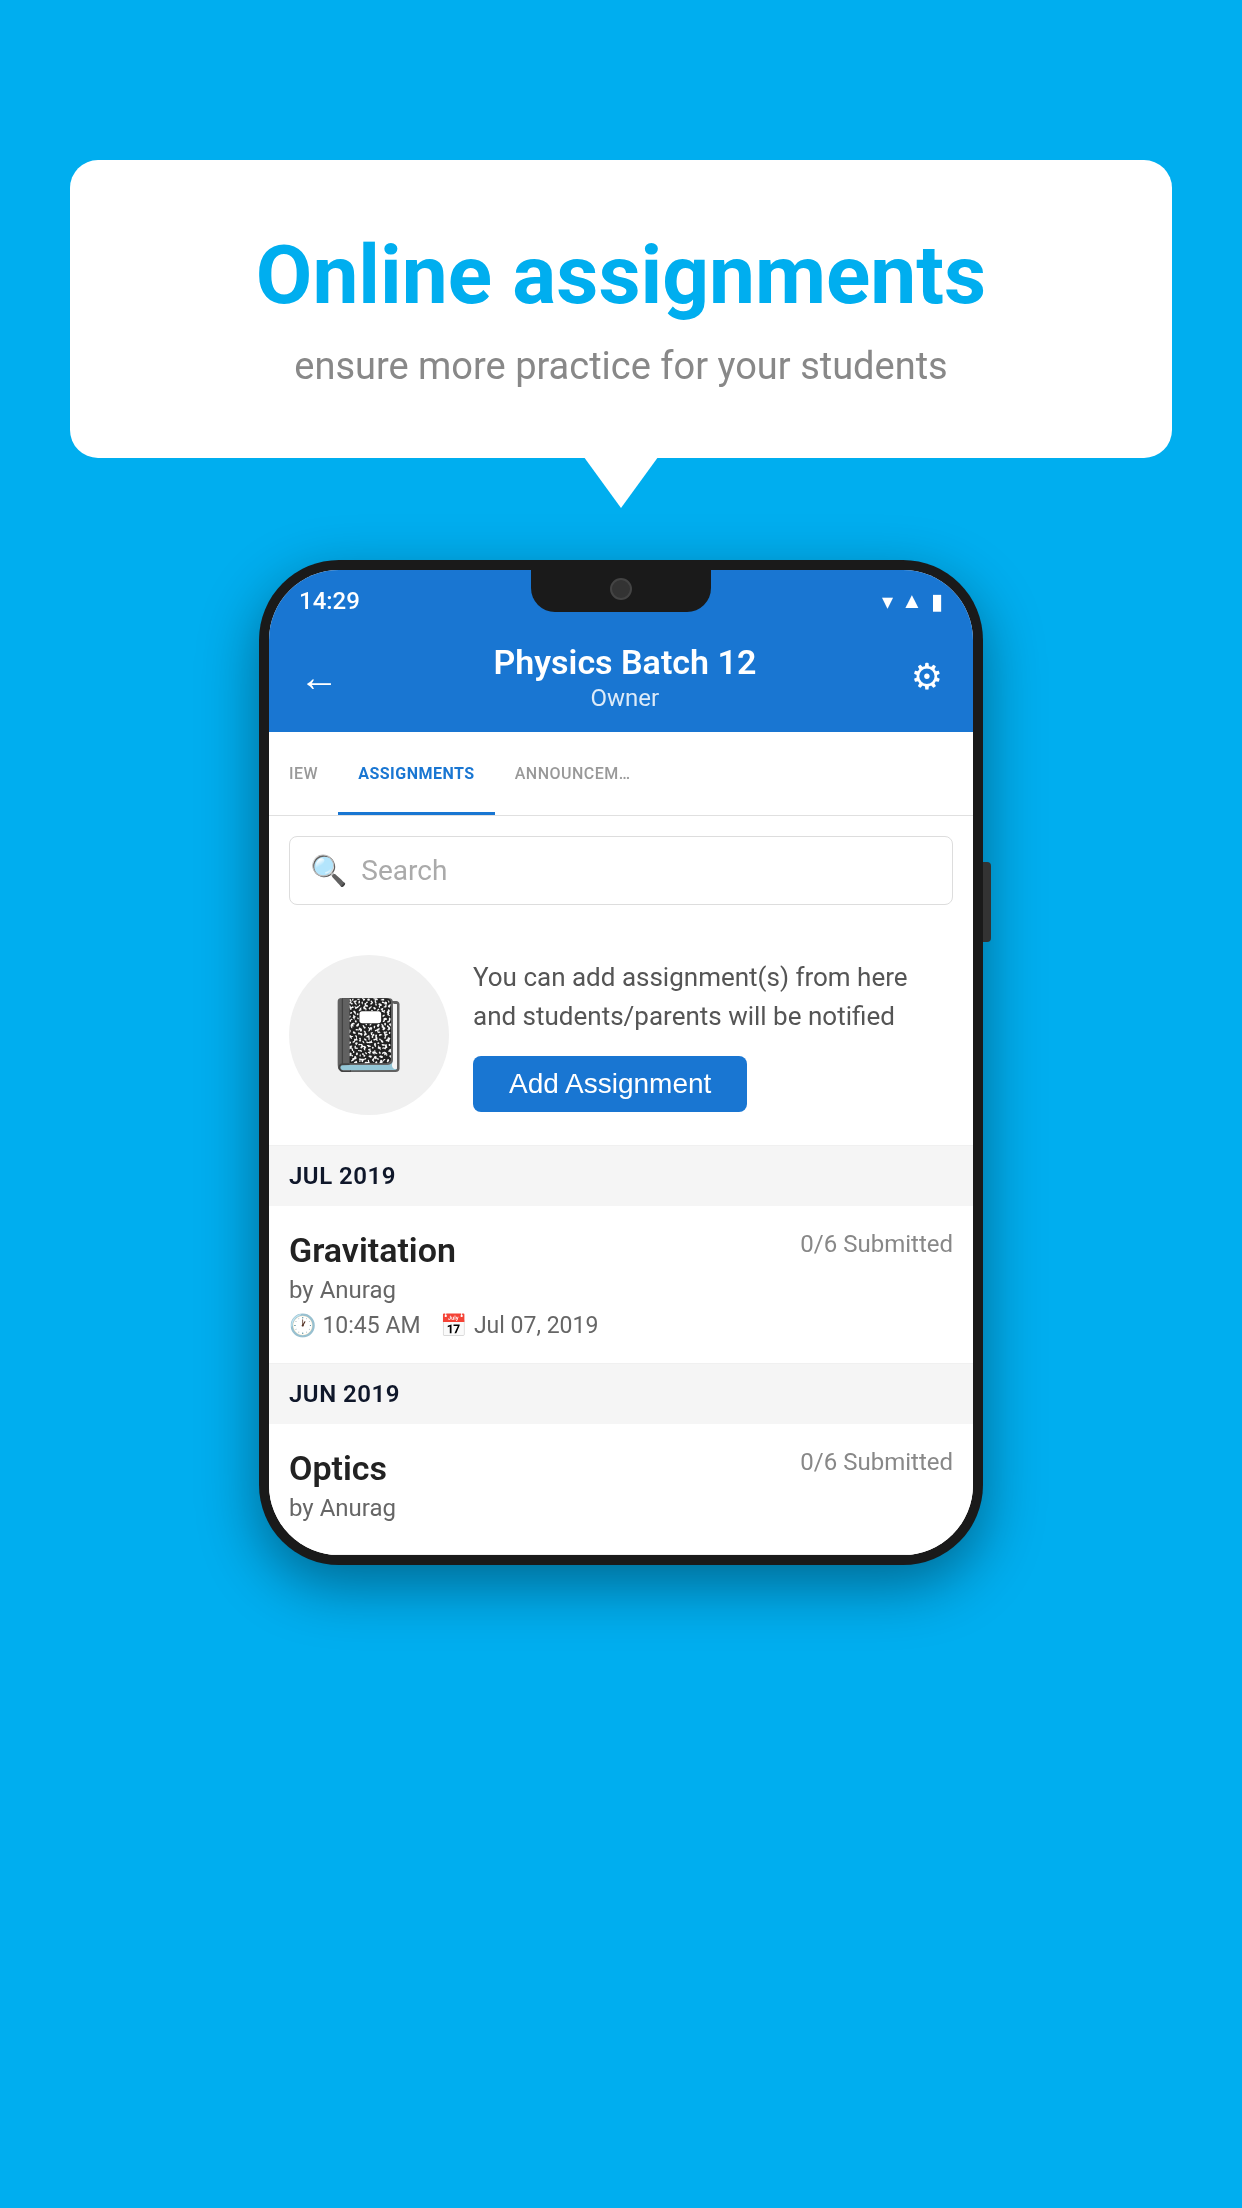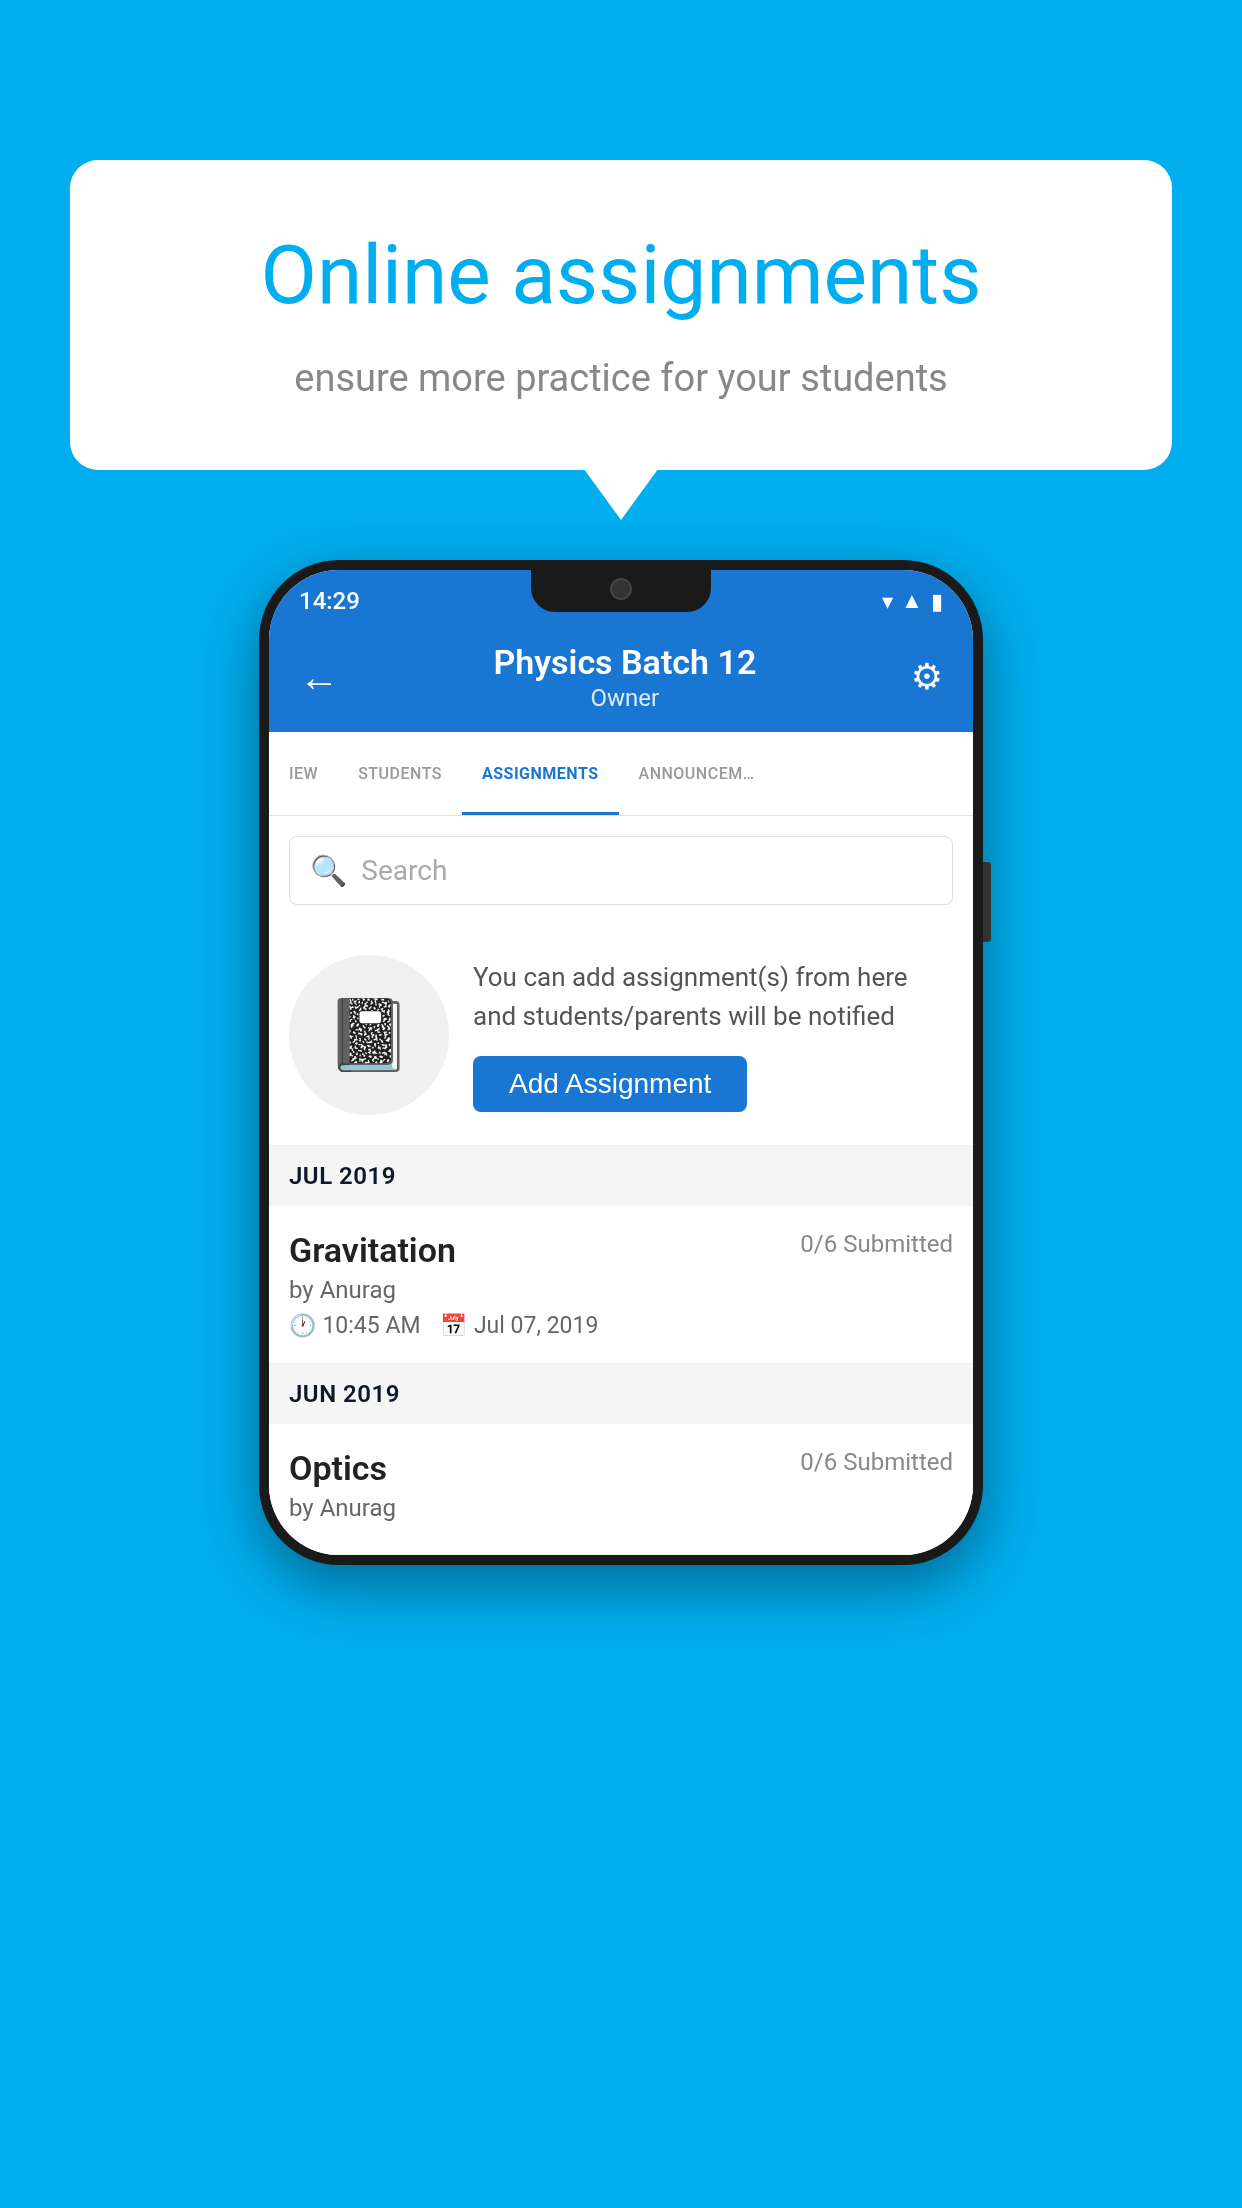--- a/index.html
+++ b/index.html
@@ -41,24 +41,24 @@
       transform: translateX(-50%);
       width: 0;
       height: 0;
       border-left: 40px solid transparent;
       border-right: 40px solid transparent;
       border-top: 55px solid white;
     }
 
     .speech-bubble-title {
       font-size: 82px;
-      font-weight: 400;
+      font-weight: 700;
       color: #00AEEF;
       line-height: 1.1;
-      margin-bottom: 36px;
+      margin-bottom: 24px;
     }
 
     .speech-bubble-subtitle {
       font-size: 38px;
       color: #888;
       font-weight: 400;
     }
 
     
     .phone-container {
@@ -384,21 +384,20 @@
         <span class="back-btn">←</span>
         <div class="header-title-section">
           <div class="header-title">Physics Batch 12</div>
           <div class="header-subtitle">Owner</div>
         </div>
         <span class="settings-btn">⚙</span>
       </div>
 
       <div class="tabs-container">
         <div class="tab-item">IEW</div>
-        <div class="tab-item">STUDENTS</div>
         <div class="tab-item active">ASSIGNMENTS</div>
         <div class="tab-item">ANNOUNCEM…</div>
       </div>
 
       <div class="search-container">
         <div class="search-bar">
           <span class="search-icon">🔍</span>
           <span class="search-placeholder">Search</span>
         </div>
       </div>

